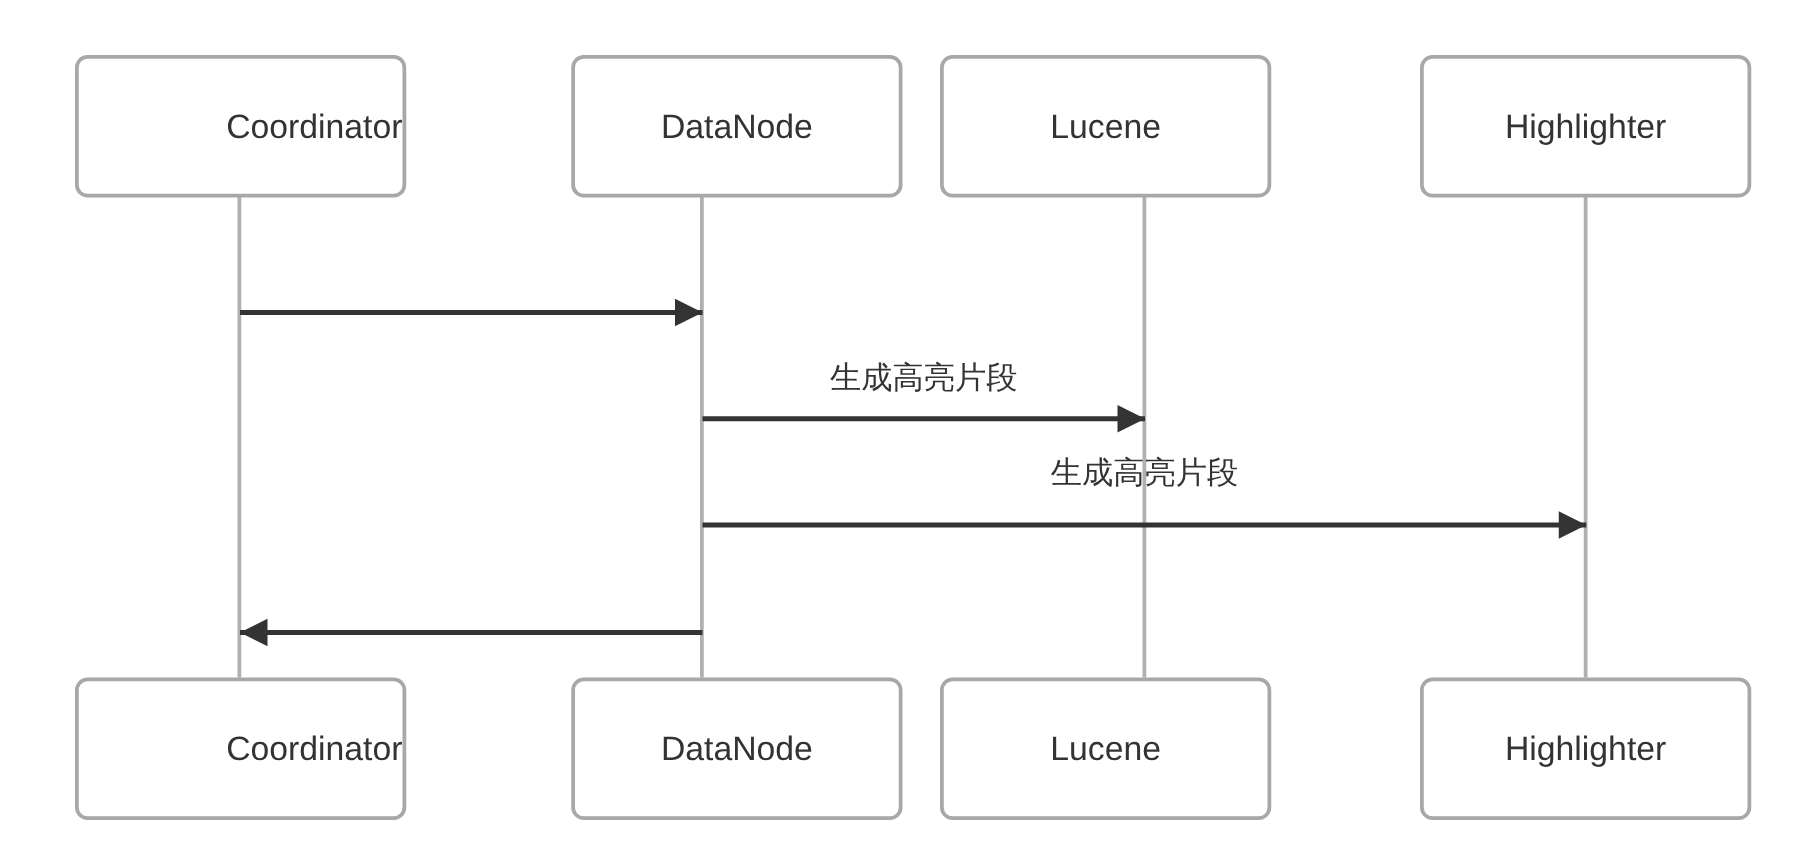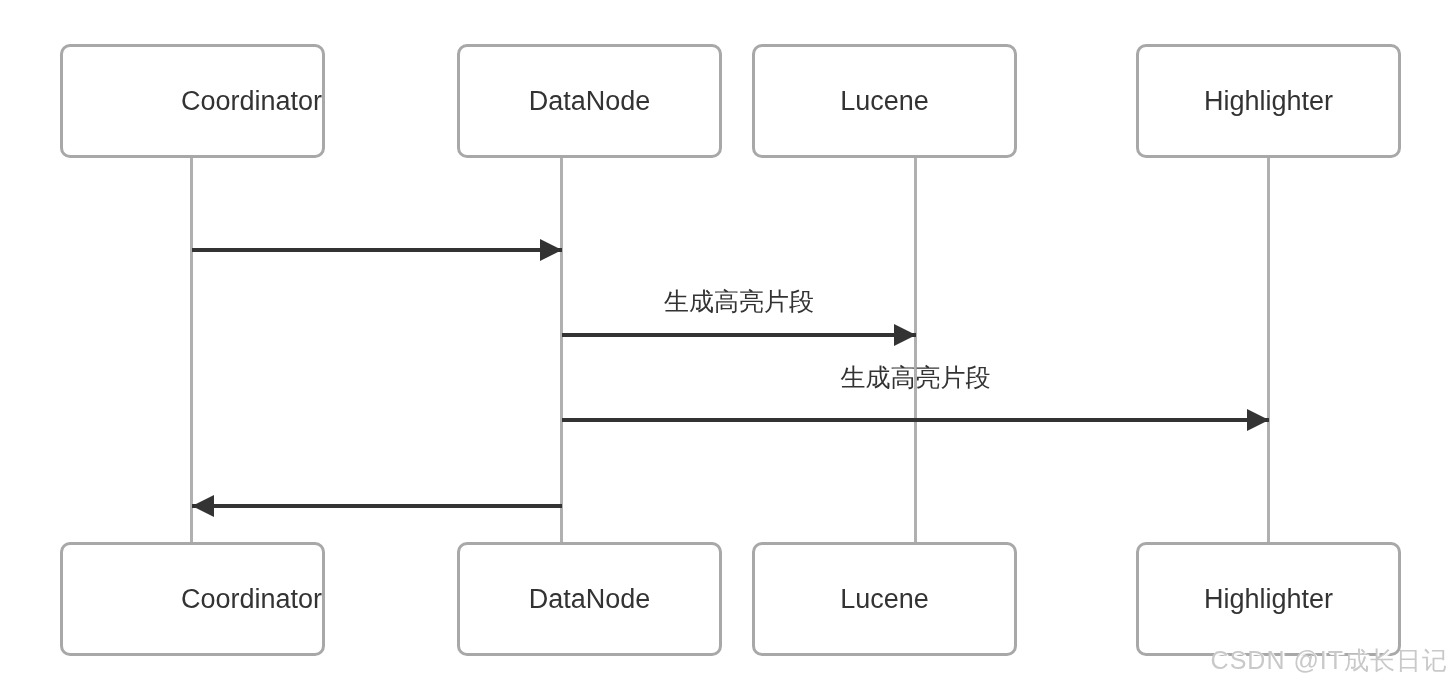--- a/index.html
+++ b/index.html
@@ -135,15 +135,14 @@
       <span>DataNode</span>
     </div>
     <div class="participant-box px-lucene">
       <span>Lucene</span>
     </div>
     <div class="participant-box px-highlighter">
       <span>Highlighter</span>
     </div>
   </div>
 
-  <div class="watermark">CSDN @IT成长日记</div>
 
 </div>
 
 </body></html>

